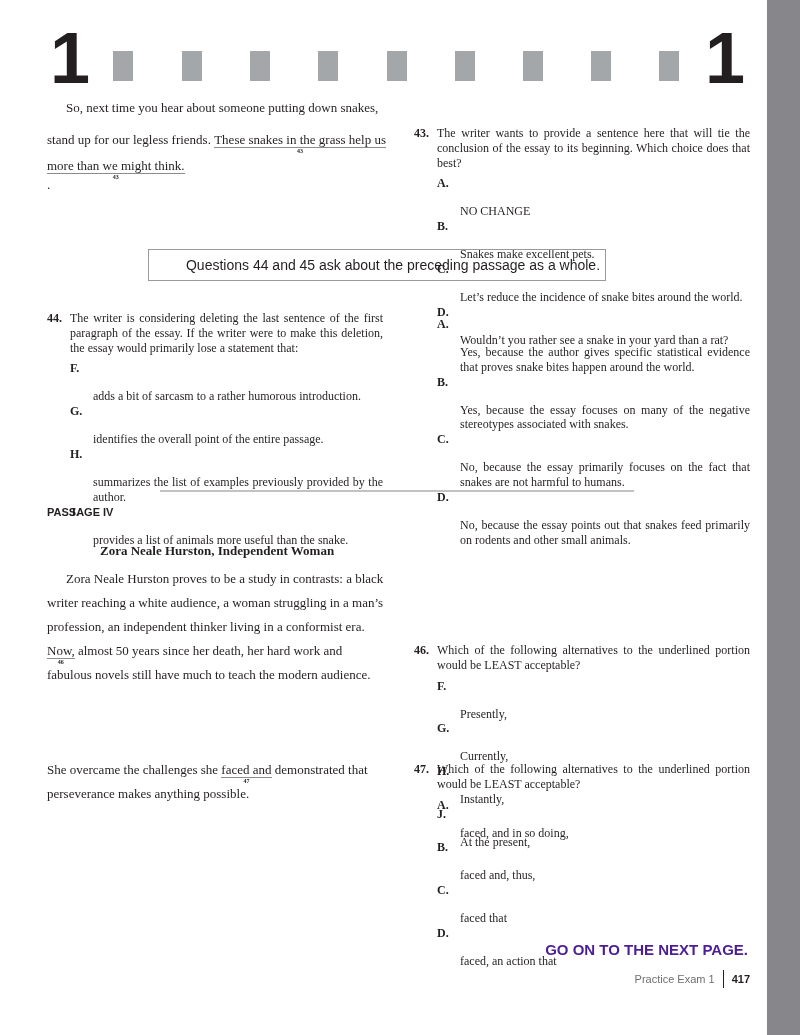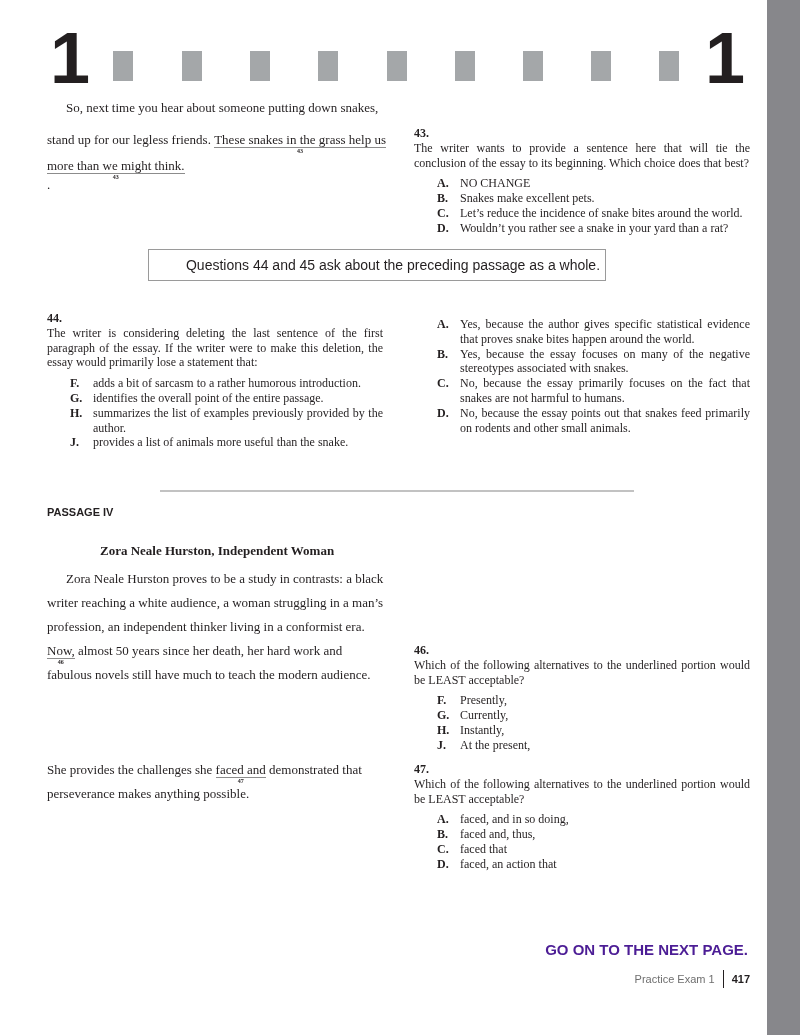--- a/index.html
+++ b/index.html
@@ -21,27 +21,27 @@
   .passage p { margin: 0; }
   .ul {
     display: inline-block; position: relative; border-bottom: 1px solid #8c8c8c; line-height: 15px;
   }
   .ul .qn {
     position: absolute; left: 50%; transform: translateX(-50%); top: 16px;
     font-size: 6px; font-weight: 700; line-height: 6px;
   }
 
   .q { position: absolute; font-size: 12px; line-height: 14.8px; color: #231f20; }
-  .q .stem { display: flex; flex-direction: column; }
+  .q .stem { display: flex; }
   .q .num { width: 23px; flex: none; font-weight: 700; }
   .q .stem-text { flex: 1; text-align: justify; }
   .q .choices { margin-top: 6px; padding-left: 23px; }
   .q .choice { display: flex; }
   .q .letter { width: 23px; flex: none; font-weight: 700; }
-  .q .ctext { flex: 1; text-align: justify; }
+  .q .ctext { flex: 1; text-align: justify; margin-top: 28px; }
 
   .notice {
     position: absolute; left: 148px; top: 249px; width: 458px; height: 32px;
     border: 1px solid #9a9a9a; box-sizing: border-box;
     font-family: "Liberation Sans", "DejaVu Sans", sans-serif; font-size: 14px;
     display: flex; align-items: center; justify-content: center; padding-left: 32px;
   }
   .divider { position: absolute; left: 160px; top: 490px; width: 474px; height: 2px; background: #c2c2c2; }
   .passage-label {
     position: absolute; left: 47px; top: 506px; font-family: "Liberation Sans", "DejaVu Sans", sans-serif;
@@ -200,21 +200,21 @@
       </div>
     <div class="choice">
         <span class="letter">J.</span>
         <span class="ctext">At the present,</span>
       </div>
   </div>
 </div>
 
 <div class="passage" style="left:47px; top:758px; width:345px;">
   <p>
-    <span>She provides the challenges she </span><span class="ul"><span>faced and</span><span class="qn">47</span></span><span> demonstrated that</span>
+    <span>She overcame the challenges she </span><span class="ul"><span>faced and</span><span class="qn">47</span></span><span> demonstrated that</span>
   </p>
   <p>perseverance makes anything possible.</p>
 </div>
 
 <div class="q" style="left:414px; top:762px; width:336px;">
   <div class="stem">
     <span class="num">47.</span>
     <span class="stem-text">Which of the following alternatives to the underlined portion would be LEAST acceptable?</span>
   </div>
   <div class="choices">

